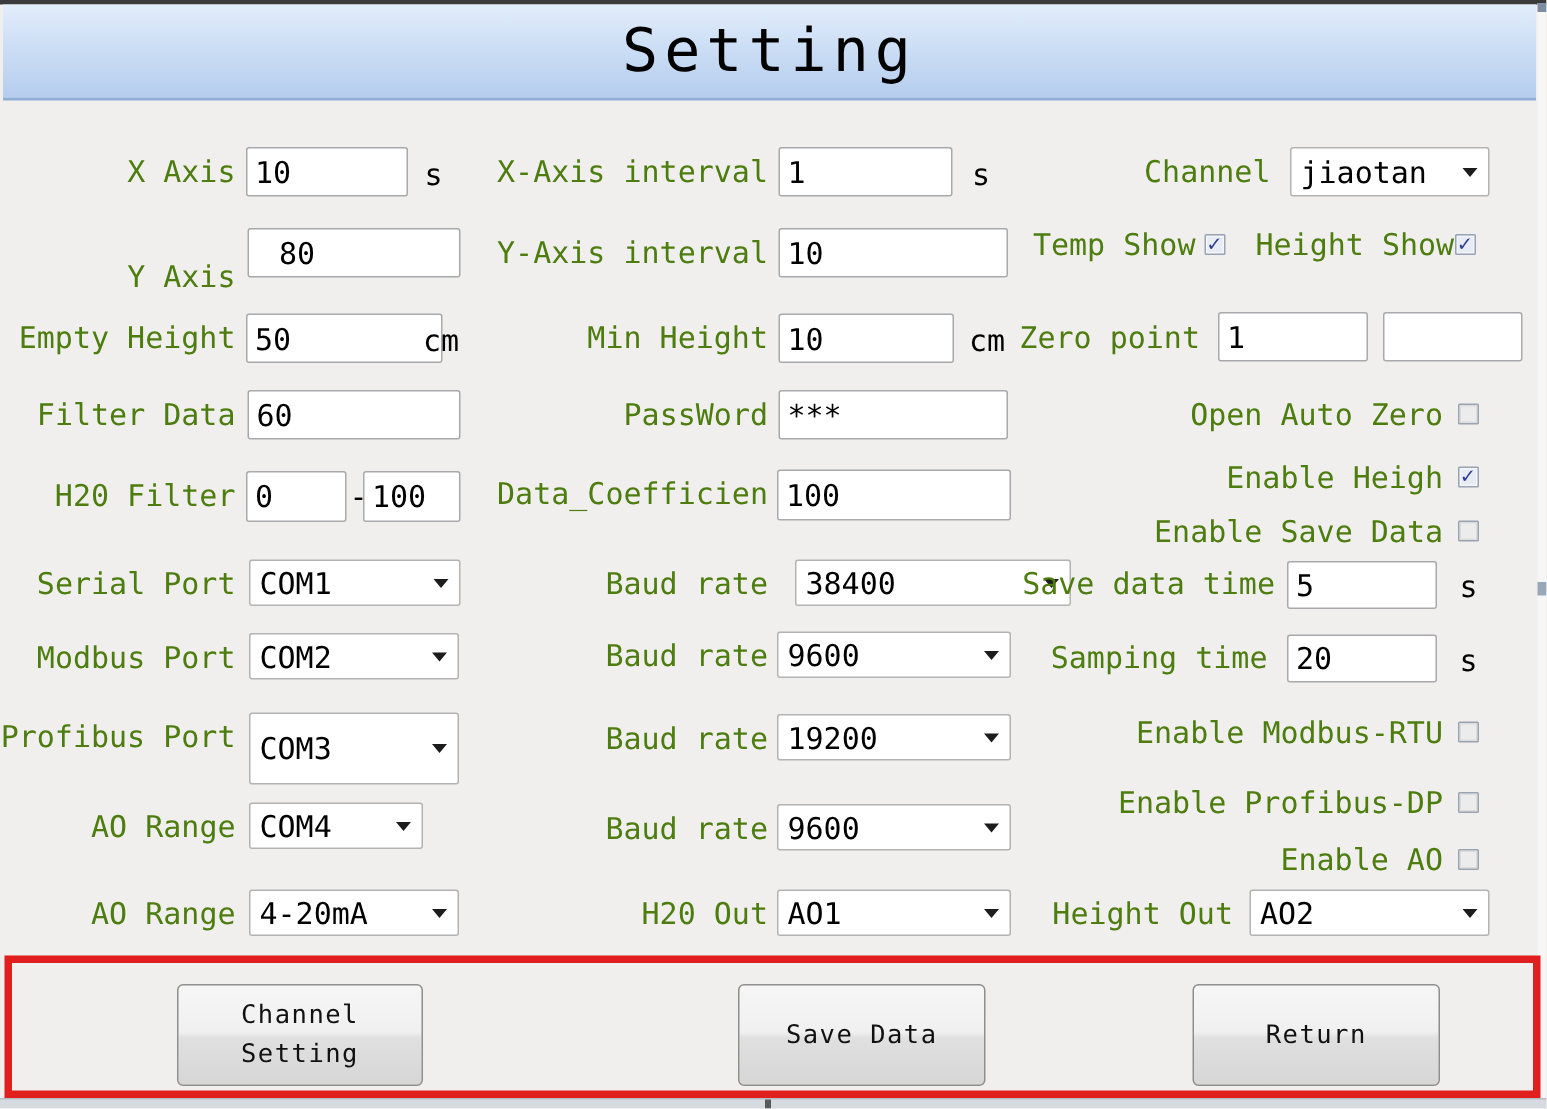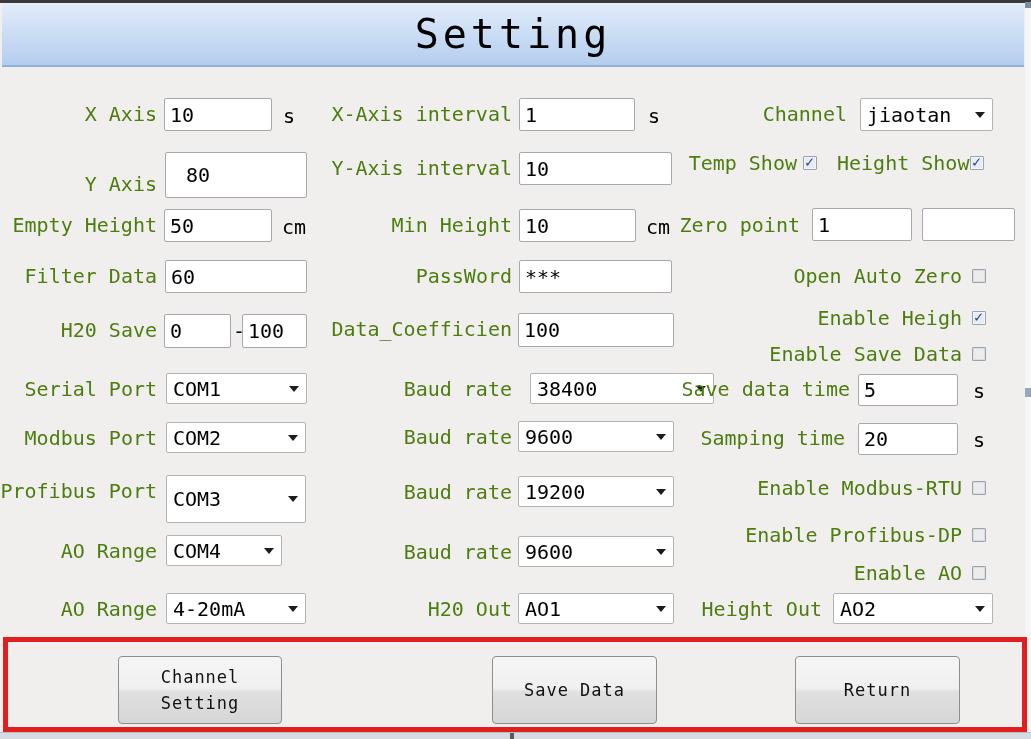--- a/index.html
+++ b/index.html
@@ -69,52 +69,52 @@
 <input class="inp" style="left: 519px; top: 98px; width: 116px; height: 33px;" value="1">
 <span class="unit" style="left:648px;top:100px">s</span>
 
 <span class="lbl" style="left:690px;top:98px;width:157px">Channel</span>
 <div class="combo" style="left:860px;top:98px;width:133px;height:33px">
   <span>jiaotan</span>
   <span class="caret"></span>
 </div>
 
 <span class="lbl" style="left:0;top:168px;width:157px">Y Axis</span>
-<input class="inp" style="left: 165px; top: 152px; width: 142px; height: 46px; padding-left: 20px;" value="80">
+<input class="inp" style="left: 165px; top: 152px; width: 142px; height: 33px; padding-left: 20px;" value="80">
 
 <span class="lbl" style="left:320px;top:152px;width:192px">Y-Axis interval</span>
 <input class="inp" style="left: 519px; top: 152px; width: 153px; height: 33px;" value="10">
 
 <span class="lbl sm" style="left:650px;top:153px;width:147px">Temp Show</span>
 <span class="cb checked" style="left:803px;top:156px"></span>
 <span class="lbl sm" style="left:837px;top:153px;width:126px">Height Show</span>
 <span class="cb checked" style="left:970px;top:156px"></span>
 
 <span class="lbl" style="left:0;top:209px;width:157px">Empty Height</span>
-<input class="inp" style="left: 164px; top: 209px; width: 108px; height: 33px;" value="50">
+<input class="inp" style="left: 164px; top: 209px; width: 131px; height: 33px;" value="50">
 <span class="unit" style="left:282px;top:211px">cm</span>
 
 <span class="lbl" style="left:320px;top:209px;width:192px">Min Height</span>
 <input class="inp" style="left: 519px; top: 209px; width: 117px; height: 33px;" value="10">
 <span class="unit" style="left:646px;top:211px">cm</span>
 
 <span class="lbl" style="left:650px;top:209px;width:150px">Zero point</span>
 <input class="inp" style="left: 812px; top: 208px; width: 100px; height: 33px;" value="1">
 <input class="inp" style="left: 922px; top: 208px; width: 93px; height: 33px;" value="">
 
 <span class="lbl" style="left:0;top:260px;width:157px">Filter Data</span>
 <input class="inp" style="left: 165px; top: 260px; width: 142px; height: 33px;" value="60">
 
 <span class="lbl" style="left:320px;top:260px;width:192px">PassWord</span>
 <input class="inp" style="left: 519px; top: 260px; width: 153px; height: 33px;" value="***">
 
 <span class="lbl sm" style="left:640px;top:266px;width:322px">Open Auto Zero</span>
 <span class="cb" style="left:972px;top:269px"></span>
 
-<span class="lbl" style="left:0;top:314px;width:157px">H20 Save</span>
+<span class="lbl" style="left:0;top:314px;width:157px">H20 Filter</span>
 <input class="inp" style="left: 164px; top: 314px; width: 67px; height: 34px;" value="0">
 <span class="dash" style="left:233px;top:314px">-</span>
 <input class="inp" style="left: 242px; top: 314px; width: 65px; height: 34px;" value="100">
 
 <span class="lbl" style="left:320px;top:313px;width:192px">Data_Coefficien</span>
 <input class="inp" style="left: 518px; top: 313px; width: 156px; height: 34px;" value="100">
 
 <span class="lbl sm" style="left:640px;top:308px;width:322px">Enable Heigh</span>
 <span class="cb checked" style="left:972px;top:311px"></span>
 

